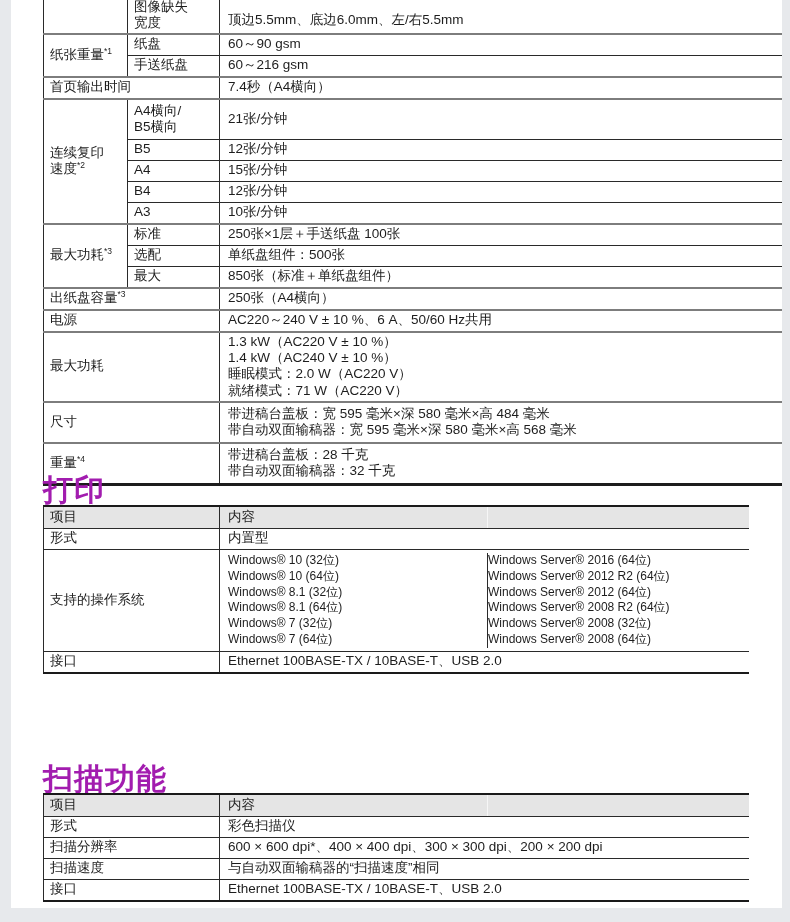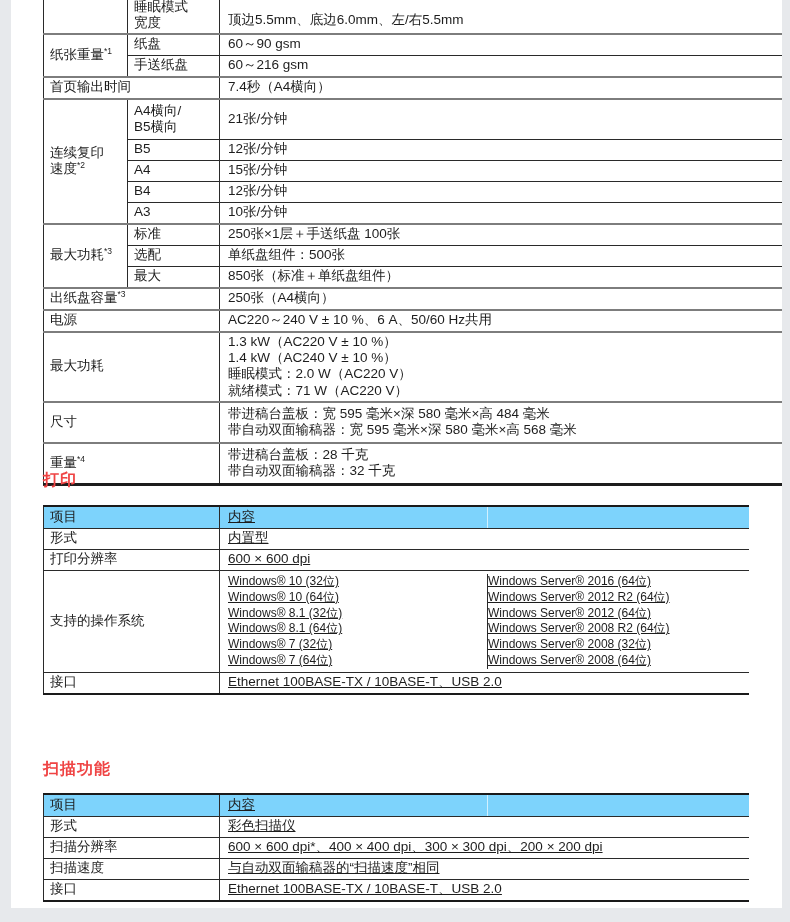--- a/index.html
+++ b/index.html
@@ -29,31 +29,31 @@
   table.spec td:last-child{border-right:none;}
   table.spec td:first-child{border-left:1.8px solid #2a2a2a;}
   table.spec tr.first td{border-top:none;vertical-align:bottom;}
   table.spec tr.g > td{border-top:2px solid #7d7d7d;}
   table.spec tr.last > td{border-bottom:3px solid #1d1d1d;}
   table.spec td.c{padding-left:8px;}
   .h42 td{height:42px;} .h19 td{height:17px;} .h37 td{height:36px;}
   .h66 td{height:64px;}
   
   .sec-title{
-    position:absolute;left:32px;font-size:16px;font-weight:600;
-    letter-spacing:1px;color:#ef4444;
+    position:absolute;left:32px;font-size:30px;font-weight:600;
+    letter-spacing:1px;color:#a21caf;
   }
   
   .sec-table{position:absolute;left:32px;width:705px;}
   table.sec{width:705px;}
   table.sec td{border:1.4px solid #2a2a2a;height:17px;}
   table.sec td:first-child{border-left:1.8px solid #2a2a2a;}
-  table.sec td:last-child{border-right:none;text-decoration:underline;}
+  table.sec td:last-child{border-right:none;}
   table.sec tr.head td{
-    background:#7dd3fc;border-top:2.4px solid #1a1a1a;height:18px;
+    background:#e5e5e5;border-top:2.4px solid #1a1a1a;height:18px;
     position:relative;
   }
   table.sec tr.head td.c .hdiv{
     position:absolute;left:267px;top:0;bottom:0;width:1px;
     background:rgba(255,255,255,.65);
   }
   table.sec tr.last td{border-bottom:2.6px solid #1a1a1a;margin-top:23px;}
   table.sec td.c{padding-left:8px;}
   .os-cell{padding:3px 0 3px 0 !important;}
   .os-cols{display:flex;width:100%;}
@@ -72,21 +72,21 @@
       <colgroup>
           <col style="width:84px">
           <col style="width:92px">
           <col style="width:562px">
         </colgroup>
 
       <tbody>
           <tr class="first h42">
         <td></td>
         <td class="multiline">
-          <div>睡眠模式</div>
+          <div>图像缺失</div>
           <div>宽度</div>
         </td>
         <td class="c" style="padding-bottom:5px">顶边5.5mm、底边6.0mm、左/右5.5mm</td>
       </tr>
 
       <tr class="g h19">
         <td rowspan="2"><span>纸张重量</span><sup>*1</sup></td>
         <td>纸盘</td>
         <td class="c">60～90 gsm</td>
       </tr>
@@ -190,24 +190,20 @@
           <col style="width:529px">
         </colgroup>
       <tbody>
           <tr class="head">
         <td>项目</td>
         <td class="c"><span>内容</span><span class="hdiv"></span></td>
       </tr>
       <tr>
         <td>形式</td>
         <td class="c">内置型</td>
-      </tr>
-      <tr>
-        <td>打印分辨率</td>
-        <td class="c">600 × 600 dpi</td>
       </tr>
       <tr>
         <td>支持的操作系统</td>
         <td class="os-cell">
           <div class="os-cols">
             <div class="os-col">
               <div>Windows® 10 (32位)</div>
               <div>Windows® 10 (64位)</div>
               <div>Windows® 8.1 (32位)</div>
               <div>Windows® 8.1 (64位)</div>

